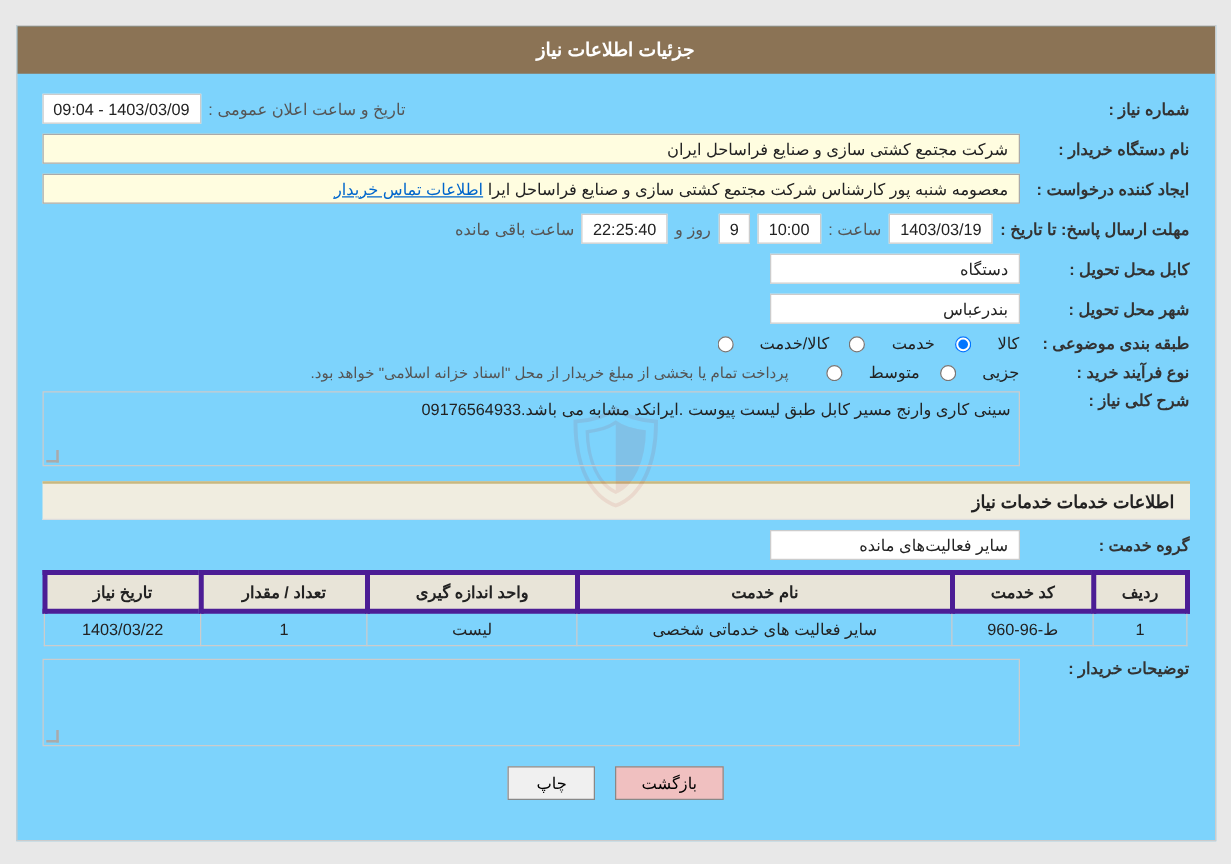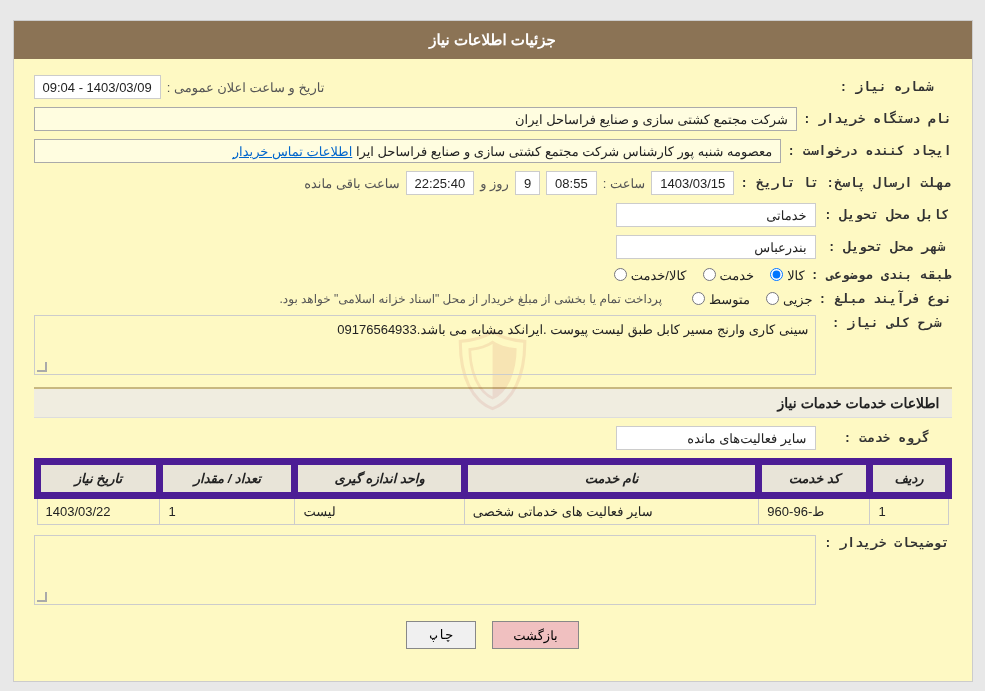--- a/index.html
+++ b/index.html
@@ -6,21 +6,21 @@
     body {
       font-family: Tahoma, Arial, sans-serif;
       background: #e8e8e8;
       direction: rtl;
       font-size: 13px;
       color: #222;
     }
     .page-wrapper {
       max-width: 960px;
       margin: 20px auto;
-      background: #fef9c3;
+      background: #7dd3fc;
       border: 1px solid #ccc;
     }
     .page-header {
       background: #8B7355;
       color: #fff;
       text-align: center;
       padding: 10px 16px;
       font-size: 15px;
       font-weight: bold;
     }
@@ -31,22 +31,21 @@
       display: flex;
       align-items: center;
       margin-bottom: 8px;
       gap: 6px;
     }
     .label {
       color: #333;
       font-weight: bold;
       white-space: nowrap;
       min-width: 130px;
-      text-align: center;
-      font-family: Liberation Mono, monospace;
+      text-align: right;
     }
     .value-box {
       border: 1px solid #ccc;
       padding: 3px 8px;
       background: #fff;
       min-height: 24px;
       display: inline-flex;
       align-items: center;
     }
     .value-box.wide { min-width: 200px; }
@@ -70,64 +69,62 @@
       margin: 12px 0 8px 0;
     }
     .radio-group {
       display: flex;
       gap: 16px;
       align-items: center;
       direction: rtl;
     }
     .radio-item {
       display: flex;
-      align-items: flex-start;
-      gap: 4px;
+      align-items: flex-end;
+      gap: 21px;
     }
     .radio-item input[type=radio] {
       margin: 0;
     }
     .service-table {
       width: 100%;
       border-collapse: collapse;
       margin-bottom: 10px;
     }
     .service-table th {
       background: #e8e4d8;
-      border: 7px solid #4c1d95;
+      border: 4px solid #4c1d95;
       padding: 6px 8px;
       text-align: center;
       font-weight: bold;
-      font-style: italic;
     }
     .service-table td {
       border: 1px solid #ccc;
       padding: 5px 8px;
-      text-align: left;
+      text-align: center;
     }
     .service-table tr:nth-child(even) td { background: #f9f9f9; }
     .btn-row {
       display: flex;
       justify-content: center;
       gap: 16px;
       margin-top: 16px;
       padding-bottom: 16px;
     }
     .btn {
       padding: 5px 20px;
       border: 1px solid #888;
       background: #f0f0f0;
       cursor: pointer;
       font-family: Tahoma, Arial, sans-serif;
       font-size: 13px;
       min-width: 70px;
     }
     .btn-print {
       background: #f0f0f0;
-      font-family: Liberation Mono, monospace;
     }
     .btn-back {
       background: #f0c0c0;
     }
     .watermark-area {
       position: relative;
     }
     .shield-watermark {
       position: absolute;
       top: 50%;
@@ -199,32 +196,32 @@
     <div class="info-row">
       <span class="label">ایجاد کننده درخواست :</span>
       <span class="value-box full highlighted" style="flex:1; direction:rtl;">
         <span>معصومه شنبه پور کارشناس شرکت مجتمع کشتی سازی و صنایع فراساحل ایرا</span>
         &nbsp;<span class="blue-link">اطلاعات تماس خریدار</span>
       </span>
     </div>
 
     <div class="info-row">
       <span class="label">مهلت ارسال پاسخ: تا تاریخ :</span>
-      <span class="value-box">1403/03/15</span>
+      <span class="value-box">1403/03/19</span>
       <span class="inline-label">ساعت :</span>
-      <span class="value-box">08:55</span>
+      <span class="value-box">10:00</span>
       <span class="value-box">9</span>
       <span class="inline-label">روز و</span>
       <span class="value-box">22:25:40</span>
       <span class="inline-label">ساعت باقی مانده</span>
     </div>
 
     <div class="info-row">
       <span class="label">کابل محل تحویل :</span>
-      <span class="value-box wide">خدماتی</span>
+      <span class="value-box wide">دستگاه</span>
     </div>
 
     <div class="info-row">
       <span class="label">شهر محل تحویل :</span>
       <span class="value-box wide">بندرعباس</span>
     </div>
 
     <div class="info-row">
       <span class="label">طبقه بندی موضوعی :</span>
       <div class="radio-group">
@@ -237,21 +234,21 @@
           <input type="radio" name="tabaqe" style="">
         </div>
         <div class="radio-item">
           <span>کالا/خدمت</span>
           <input type="radio" name="tabaqe" style="">
         </div>
       </div>
     </div>
 
     <div class="info-row">
-      <span class="label">نوع فرآیند مبلغ :</span>
+      <span class="label">نوع فرآیند خرید :</span>
       <div class="radio-group">
         <div class="radio-item">
           <span>جزیی</span>
           <input type="radio" name="noee" style="">
         </div>
         <div class="radio-item">
           <span>متوسط</span>
           <input type="radio" name="noee" style="">
         </div>
       </div>

